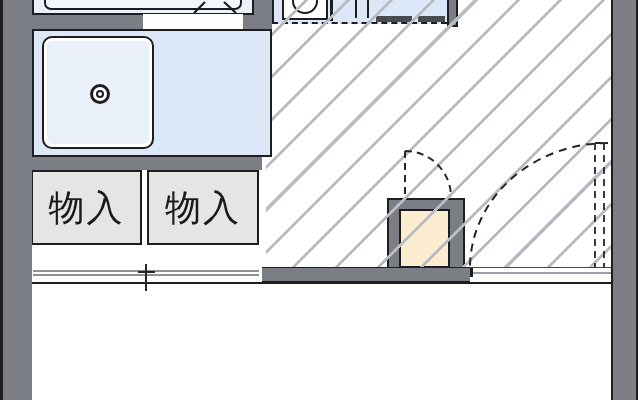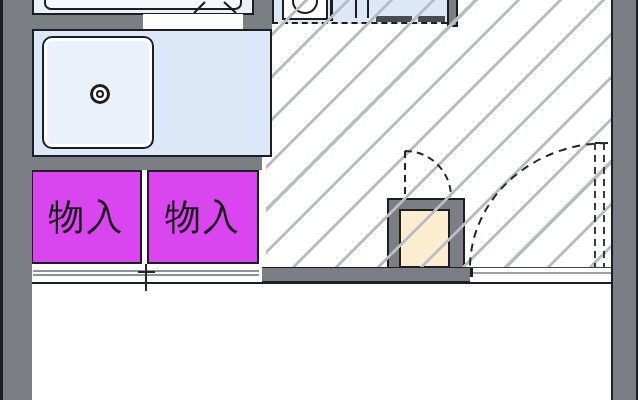--- a/index.html
+++ b/index.html
@@ -58,21 +58,21 @@
   .hatch-floor{left:266px;top:0;width:345px;height:268px;z-index:2;
     background:repeating-linear-gradient(135deg,rgba(0,0,0,0) 0 27px,#b9bdc3 27px 30px);}
 
   
   .water-heater-box{left:387px;top:198px;width:78px;height:84px;background:#7b7e85;
     border:2.5px solid #1d1d22;border-bottom:none;z-index:1;}
   .water-heater-inner{position:absolute;left:10px;top:9px;width:51px;height:59px;
     background:#fcecd0;border:2.5px solid #1d1d22;box-sizing:border-box;}
 
   
-  .closet{top:170px;height:94px;background:#d946ef;border:2.5px solid #1d1d22;z-index:3;
+  .closet{top:170px;height:75px;background:#e5e5e5;border:2.5px solid #1d1d22;z-index:3;
     display:flex;align-items:center;justify-content:center;}
   .closet-left{left:31px;width:111px;}
   .closet-right{left:147px;width:112px;}
   .closet-label{font-size:36px;color:#1a1a1a;letter-spacing:2px;line-height:1;}
 
   .closet-track-1{left:33px;top:270px;width:226px;height:2px;background:#8d9096;z-index:3;}
   .closet-track-2{left:33px;top:274px;width:226px;height:1.5px;background:#8d9096;z-index:3;}
 
   
   .entry-threshold{left:470px;top:267px;width:141px;height:15px;background:#ffffff;

